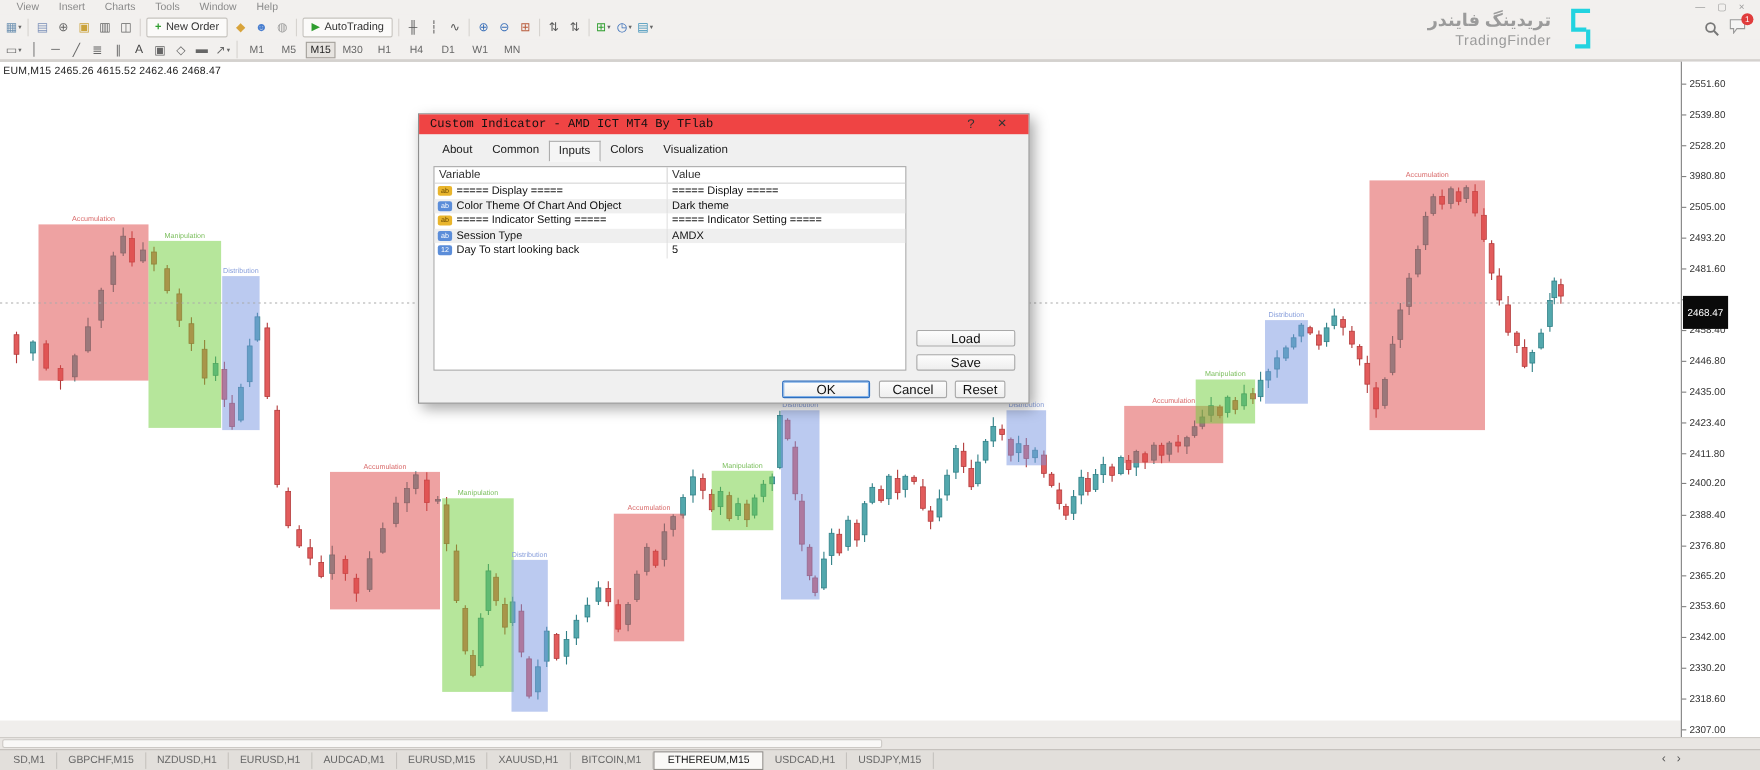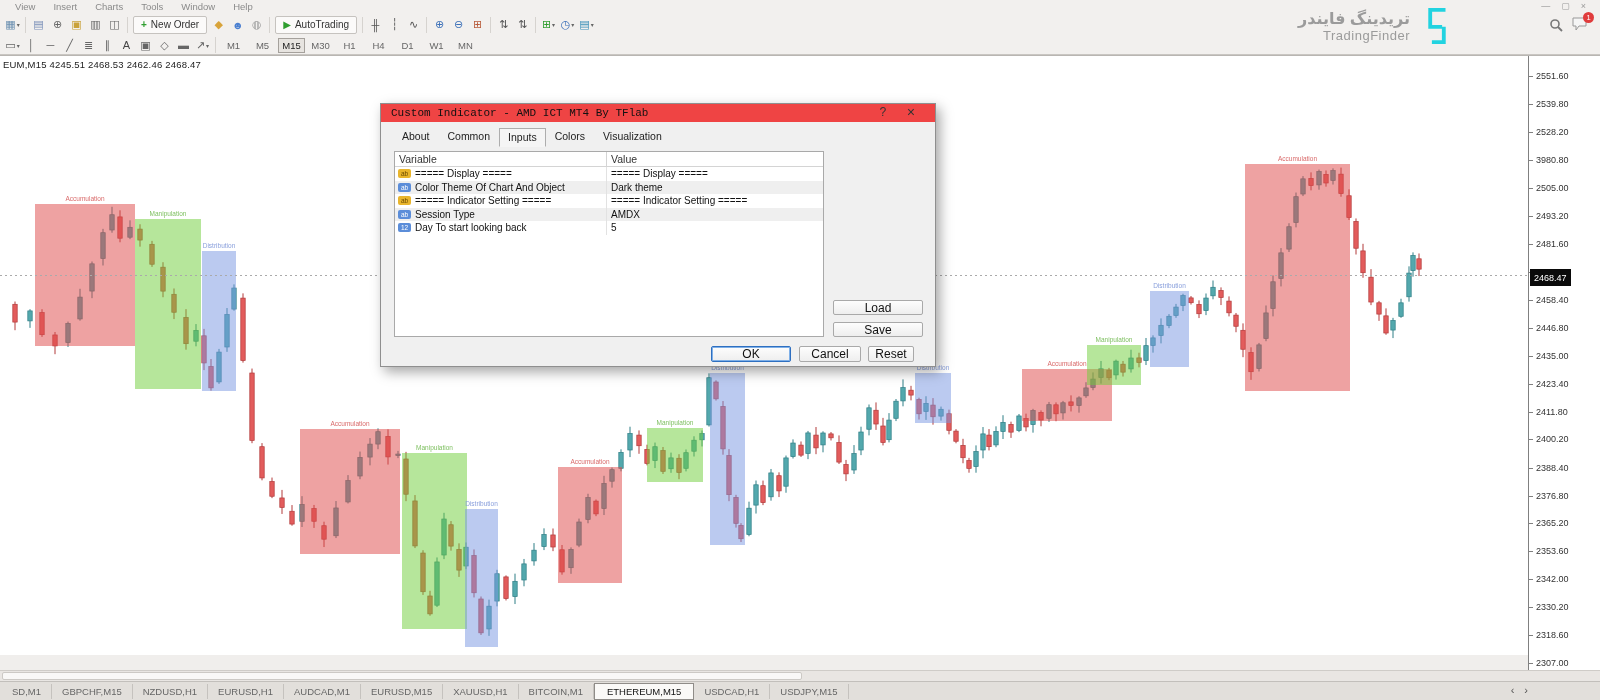--- a/index.html
+++ b/index.html
@@ -29,21 +29,21 @@
   .quick-icons { position:absolute; top:17px; right:12px; display:flex; gap:9px; align-items:center; }
   .badge { position:absolute; top:-5px; right:-6px; background:#e03c3c; color:#fff; font-size:7.5px; width:11px; height:11px; border-radius:50%; display:flex; align-items:center; justify-content:center; }
 
   
   .chart-pane { position:absolute; left:0; top:55px; width:1600px; height:600px; background:#ffffff; border-top:1px solid #b9b6b2; }
   .chart-svg { position:absolute; left:0; top:0; }
   .ohlc { position:absolute; left:3px; top:3px; font-size:9.5px; color:#222; letter-spacing:0.2px; }
   .price-axis { position:absolute; left:1528px; top:0; width:72px; height:615px; border-left:1px solid #808080; background:#fff; }
   .tick { position:absolute; left:7px; font-size:9px; color:#333; transform:translateY(-50%); }
   .tick-dash { position:absolute; left:0; width:4px; height:1px; background:#808080; }
-  .price-badge { position:absolute; left:1px; height:17px; background:#0a0a0a; color:#fff; font-size:9px; display:flex; align-items:center; padding:0 4px; z-index:5; }
+  .price-badge { position:absolute; left:1px; height:30px; background:#0a0a0a; color:#fff; font-size:9px; display:flex; align-items:center; padding:0 4px; z-index:5; }
 
   .scroll-strip { position:absolute; left:0; top:670px; width:1600px; height:11px; background:#e9e6e3; border-top:1px solid #cfccc8; }
   .scroll-thumb { position:absolute; left:2px; top:1px; width:800px; height:8px; background:#f9f8f7; border:1px solid #ccc9c5; border-radius:2px; }
 
   .tabs-bar { position:absolute; left:0; top:681px; width:1600px; height:19px; background:#e2dfdb; border-top:1px solid #c2bfbb; display:flex; align-items:center; padding-left:2px; }
   .chart-tab { font-size:9.5px; color:#666; padding:2px 10px; border-right:1px solid #c5c2be; white-space:nowrap; }
   .chart-tab.active { background:#faf9f7; border:1px solid #8f8c88; color:#111; padding:2px 12px; }
   .tab-arrows { position:absolute; right:72px; top:2px; display:flex; gap:10px; color:#555; font-size:11px; }
 
   
@@ -617,21 +617,21 @@
         <text x="1067" y="310" text-anchor="middle" font-size="6.5" fill="#D96A6A" font-family="Liberation Sans, sans-serif">Accumulation</text>
         <rect x="1087" y="289" width="54" height="40" fill="rgba(110,205,55,0.5)"></rect>
         <text x="1114" y="286" text-anchor="middle" font-size="6.5" fill="#7CBF5E" font-family="Liberation Sans, sans-serif">Manipulation</text>
         <rect x="1150" y="235" width="39" height="76" fill="rgba(120,150,225,0.5)"></rect>
         <text x="1169.5" y="232" text-anchor="middle" font-size="6.5" fill="#8AA0DC" font-family="Liberation Sans, sans-serif">Distribution</text>
         <rect x="1245" y="108" width="105" height="227" fill="rgba(222,77,77,0.52)"></rect>
         <text x="1297.5" y="105" text-anchor="middle" font-size="6.5" fill="#D96A6A" font-family="Liberation Sans, sans-serif">Accumulation</text>
       </g>
       <line x1="0" y1="219.51200000000026" x2="1528" y2="219.51200000000026" stroke="#AAAAAA" stroke-width="1" stroke-dasharray="2 3"></line>
     </svg>
-  <div class="ohlc">EUM,M15  4245.51 2468.53 2462.46 2468.47</div>
+  <div class="ohlc">EUM,M15  2465.26 4615.52 2462.46 2468.47</div>
   <div class="price-axis" id="price-axis">
     <div class="price-badge" id="price-badge" style="top: 213.012px;">2468.47</div>
   <div class="tick-dash" style="top: 20px;"></div>
       <div class="tick" style="top: 20px;">2551.60</div>
       <div class="tick-dash" style="top: 48.32px;"></div>
       <div class="tick" style="top: 48.32px;">2539.80</div>
       <div class="tick-dash" style="top: 76.16px;"></div>
       <div class="tick" style="top: 76.16px;">2528.20</div>
       <div class="tick-dash" style="top: 104px;"></div>
       <div class="tick" style="top: 104px;">3980.80</div>

